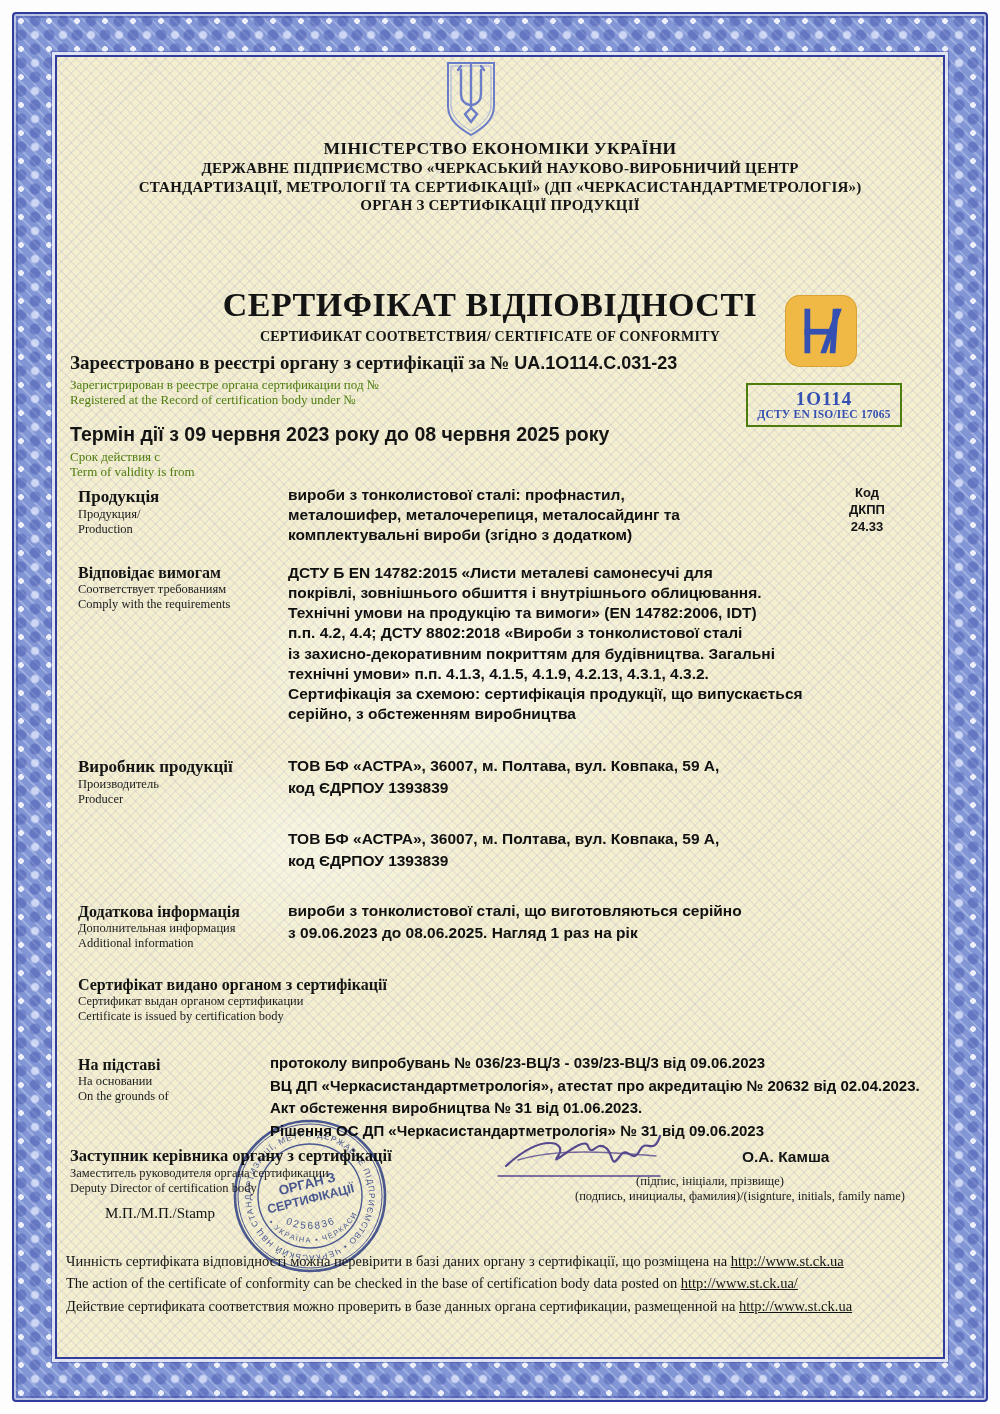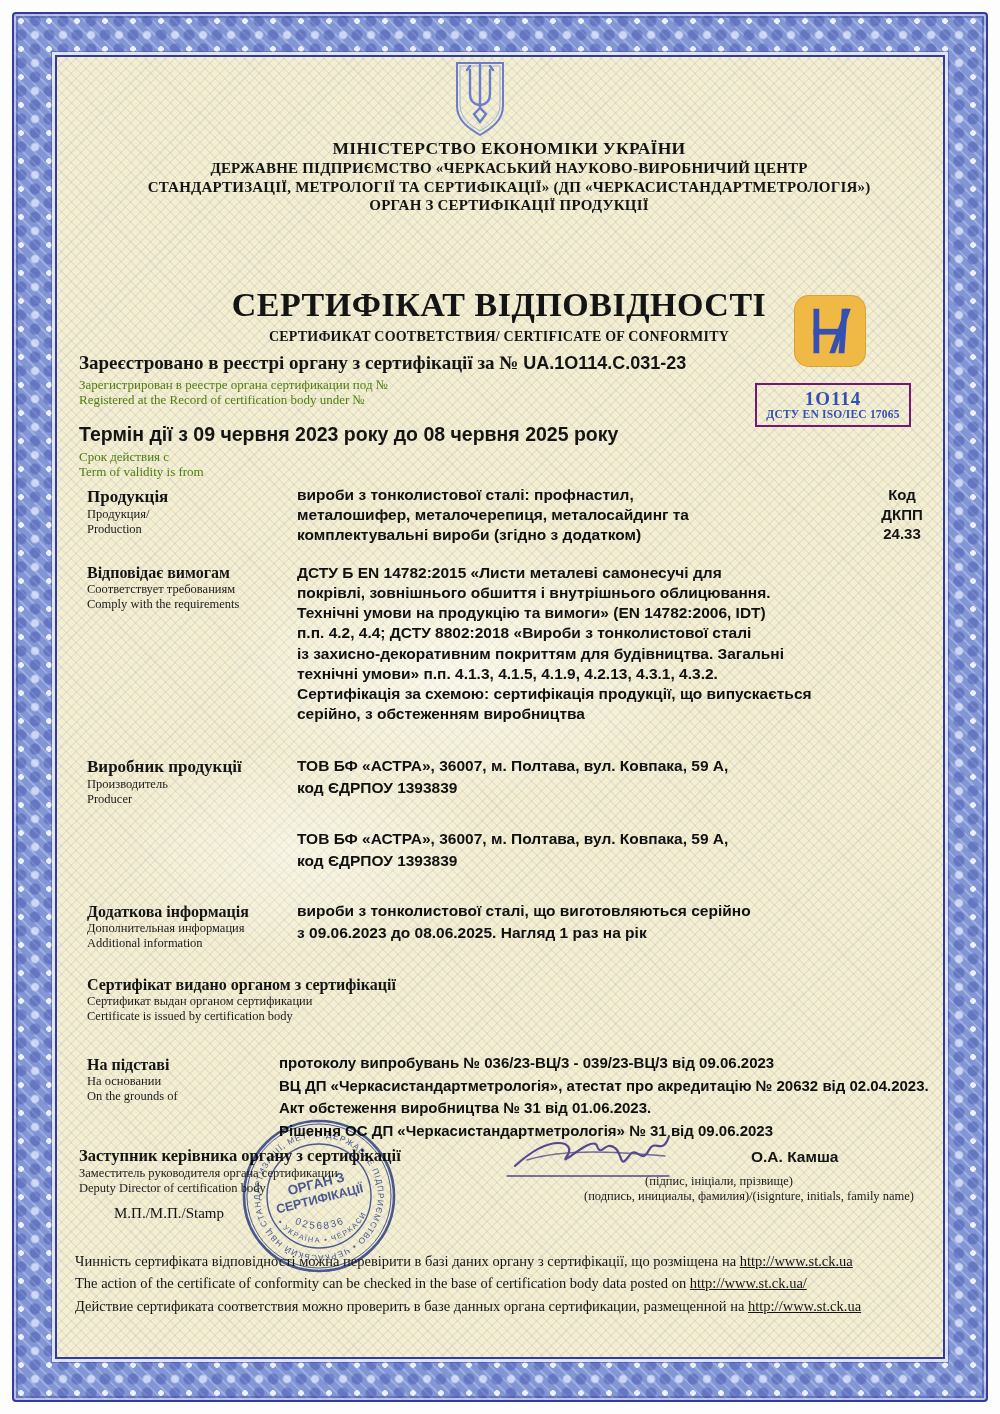--- a/index.html
+++ b/index.html
@@ -27,48 +27,48 @@
     position:absolute; inset:55px;
     background-color:#f4efcf;
     background-image:
       radial-gradient(ellipse 330px 190px at 45% 47%, rgba(255,255,255,.55), rgba(255,255,255,0) 70%),
       radial-gradient(ellipse 260px 150px at 28% 61%, rgba(255,255,255,.4), rgba(255,255,255,0) 70%),
       repeating-linear-gradient(45deg, rgba(156,120,190,.13) 0 1.5px, rgba(0,0,0,0) 1.5px 7px),
       repeating-linear-gradient(135deg, rgba(110,140,210,.13) 0 1.5px, rgba(0,0,0,0) 1.5px 7px);
     border:2px solid #2f3c9c;
     box-shadow: 0 0 0 3px rgba(255,255,255,.8), 0 0 0 4px rgba(47,60,156,.4);
   }
-  .content { position:absolute; inset:0;margin-left:9px; }
+  .content { position:absolute; inset:0; }
   .abs { position:absolute; }
 
   .hdr { width:1000px; text-align:center; }
   .h-line1 { font-weight:bold; font-size:17.5px; letter-spacing:.3px; }
   .h-rest  { font-weight:bold; font-size:15px; line-height:1.24; letter-spacing:.2px; }
 
   .doc-title { font-weight:bold; font-size:34px; letter-spacing:.5px; }
   .doc-sub   { font-weight:bold; font-size:14px; margin-top:5px; letter-spacing:.2px; }
 
   .reg-main { font-weight:bold; font-size:19px; }
   .reg-num  { font-family:"Liberation Sans", sans-serif; font-size:18px; font-weight:bold; }
   .sub2 { font-size:13px; line-height:1.18; color:#4d7c0f; }
   .term-main { font-family:"Liberation Sans", sans-serif; font-weight:bold; font-size:19.5px; }
 
   .row-label { font-weight:bold; font-size:17px; }
   .row-label-sm { font-weight:bold; font-size:16px; }
   .row-sub { font-size:12.5px; line-height:1.22; color:#1c1c1c; }
   .val { font-family:"Liberation Sans", sans-serif; font-weight:bold; font-size:15.5px;
          line-height:1.3; white-space:pre-line; color:#101010; }
   .val-sp { line-height:1.42; }
-  .code-box { font-family:"Liberation Sans", sans-serif; font-weight:bold; font-size:15px;
-              text-align:center; white-space:pre-line; line-height:1.3;padding-left:26px; }
+  .code-box { font-family:"Liberation Sans", sans-serif; font-weight:bold; font-size:13px;
+              text-align:center; white-space:pre-line; line-height:1.3; }
 
   .logo-mark { width:72px; height:72px; background:#f0b844; border-radius:15px;
                display:flex; align-items:center; justify-content:center;
                box-shadow: inset 0 0 0 1px rgba(180,130,30,.4); }
-  .acc-box { width:152px; height:40px; border:2px solid #701a75; text-align:center;
+  .acc-box { width:152px; height:40px; border:2px solid #4d7c0f; text-align:center;
              color:#3350b2; display:flex; flex-direction:column; justify-content:center; }
   .acc-code { font-weight:bold; font-size:19px; line-height:1; letter-spacing:1px; }
   .acc-std  { font-weight:bold; font-size:11.5px; line-height:1.2; letter-spacing:.2px; }
 
   .sig-name { font-family:"Liberation Sans", sans-serif; font-weight:bold; font-size:15.5px; }
   .sig-cap { font-size:12.5px; text-align:center; color:#1c1c1c; }
   .mp { font-size:15px; }
 
   .stamp { mix-blend-mode:multiply; opacity:.9; }
   .signature { mix-blend-mode:multiply; }

